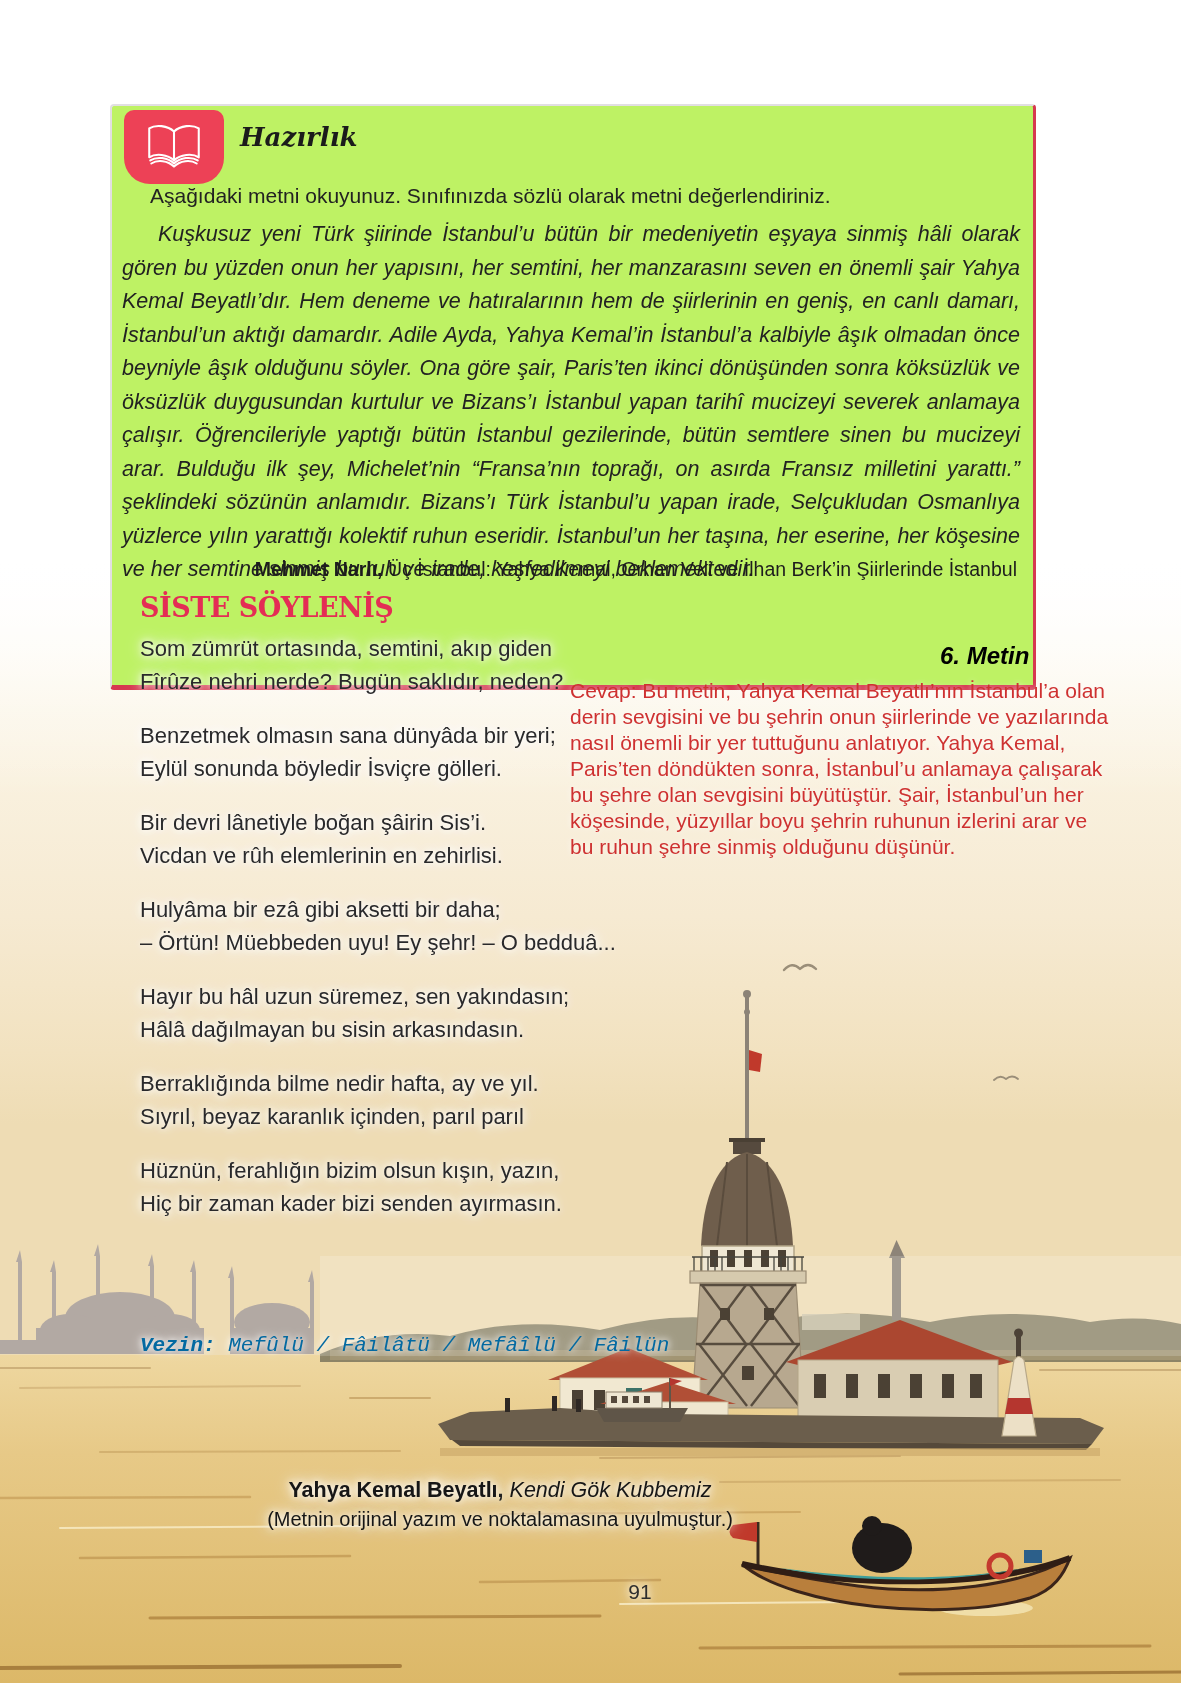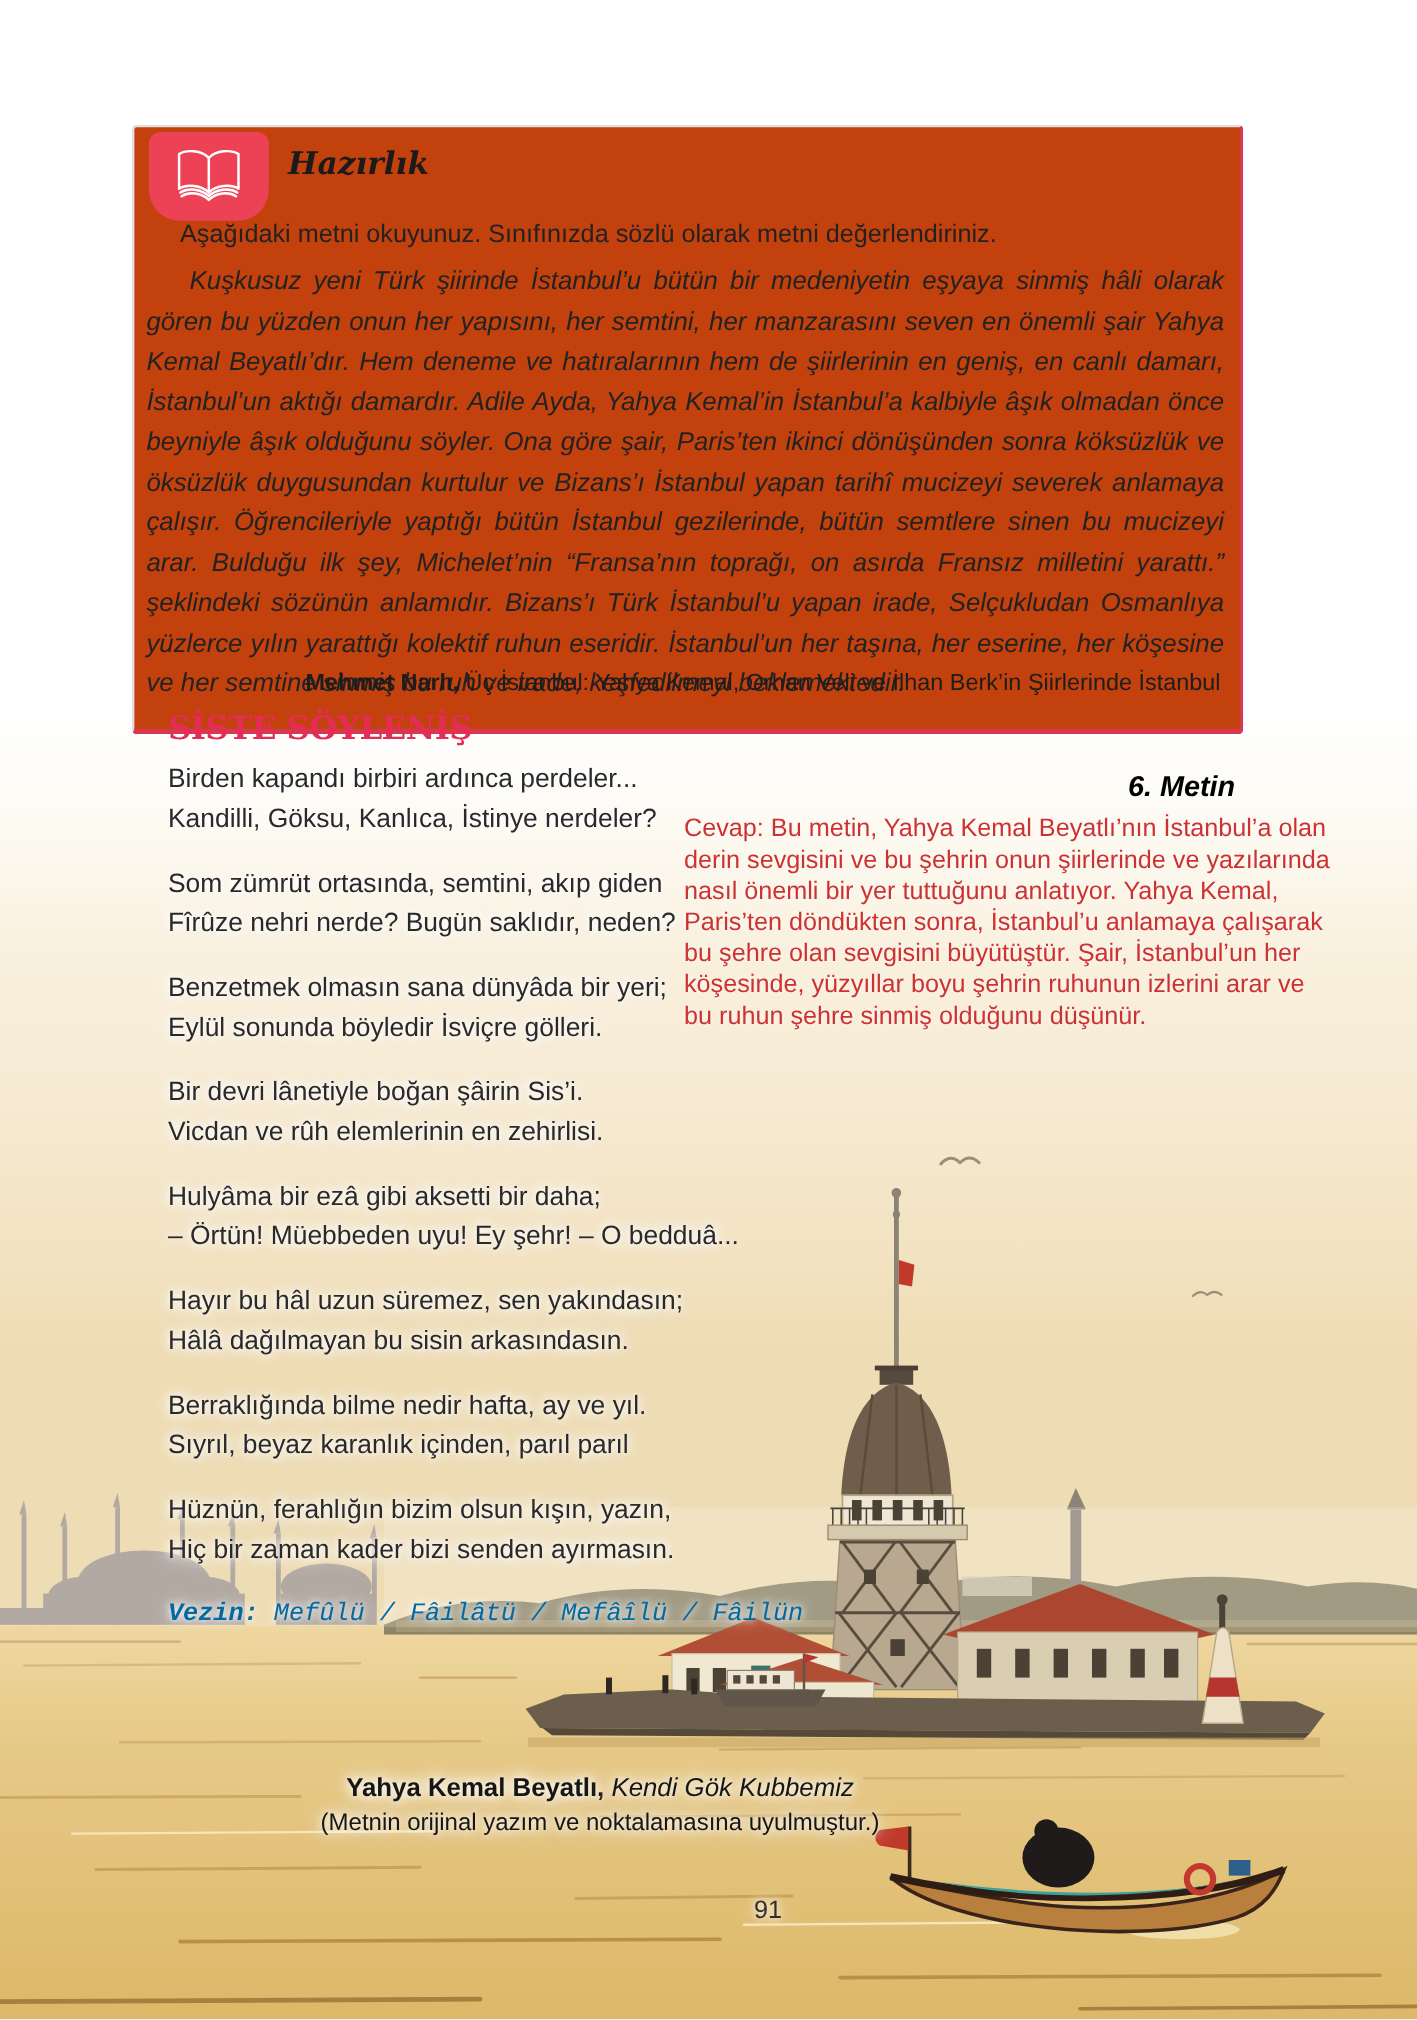--- a/index.html
+++ b/index.html
@@ -7,22 +7,22 @@
     width:1181px;height:1683px;position:relative;overflow:hidden;
     background:#ffffff;
     font-family:"Liberation Sans", sans-serif;
     color:#222;
   }
   .photo{position:absolute;left:0;top:556px;width:1181px;height:1127px;}
   .photo svg{display:block;}
 
   
   .prep-box{
-    position:absolute;left:110px;top:104px;width:926px;height:508px;
-    box-sizing:border-box;background:#c2410c;
+    position:absolute;left:110px;top:104px;width:926px;height:586px;
+    box-sizing:border-box;background:#bef264;
     border-top:2px solid #e2dfe2;border-left:2px solid #e2dfe2;
     border-right:3px solid #d63850;border-bottom:5px solid #d63850;
     border-radius:4px;
   }
   .prep-icon{
     position:absolute;left:12px;top:4px;width:100px;height:74px;
     background:#ed4156;border-radius:10px 10px 26px 26px;
     display:flex;align-items:center;justify-content:center;
   }
   .prep-title{
@@ -320,24 +320,20 @@
     <p class="prep-instruction">Aşağıdaki metni okuyunuz. Sınıfınızda sözlü olarak metni değerlendiriniz.</p>
     <p class="prep-passage">Kuşkusuz yeni Türk şiirinde İstanbul’u bütün bir medeniyetin eşyaya sinmiş hâli olarak gören bu yüzden onun her yapısını, her semtini, her manzarasını seven en önemli şair Yahya Kemal Beyatlı’dır. Hem deneme ve hatıralarının hem de şiirlerinin en geniş, en canlı damarı, İstanbul’un aktığı damardır. Adile Ayda, Yahya Kemal’in İstanbul’a kalbiyle âşık olmadan önce beyniyle âşık olduğunu söyler. Ona göre şair, Paris’ten ikinci dönüşünden sonra köksüzlük ve öksüzlük duygusundan kurtulur ve Bizans’ı İstanbul yapan tarihî mucizeyi severek anlamaya çalışır. Öğrencileriyle yaptığı bütün İstanbul gezilerinde, bütün semtlere sinen bu mucizeyi arar. Bulduğu ilk şey, Michelet’nin “Fransa’nın toprağı, on asırda Fransız milletini yarattı.” şeklindeki sözünün anlamıdır. Bizans’ı Türk İstanbul’u yapan irade, Selçukludan Osmanlıya yüzlerce yılın yarattığı kolektif ruhun eseridir. İstanbul’un her taşına, her eserine, her köşesine ve her semtine sinmiş bu ruh ve irade, keşfedilmeyi beklemektedir.</p>
     <p class="prep-source"><span class="src-author">Mehmet Narlı,</span><span class="src-title"> Üç İstanbul: Yahya Kemal, Orhan Veli ve İlhan Berk’in Şiirlerinde İstanbul</span></p>
   </section>
 
   <h1 class="poem-title">SİSTE SÖYLENİŞ</h1>
   <div class="metin-label">6. Metin</div>
 
   <div class="poem">
     <div class="stanza">
-      <div class="line">Birden kapandı birbiri ardınca perdeler...</div>
-      <div class="line">Kandilli, Göksu, Kanlıca, İstinye nerdeler?</div>
-    </div>
-    <div class="stanza">
       <div class="line">Som zümrüt ortasında, semtini, akıp giden</div>
       <div class="line">Fîrûze nehri nerde? Bugün saklıdır, neden?</div>
     </div>
     <div class="stanza">
       <div class="line">Benzetmek olmasın sana dünyâda bir yeri;</div>
       <div class="line">Eylül sonunda böyledir İsviçre gölleri.</div>
     </div>
     <div class="stanza">
       <div class="line">Bir devri lânetiyle boğan şâirin Sis’i.</div>
       <div class="line">Vicdan ve rûh elemlerinin en zehirlisi.</div>

